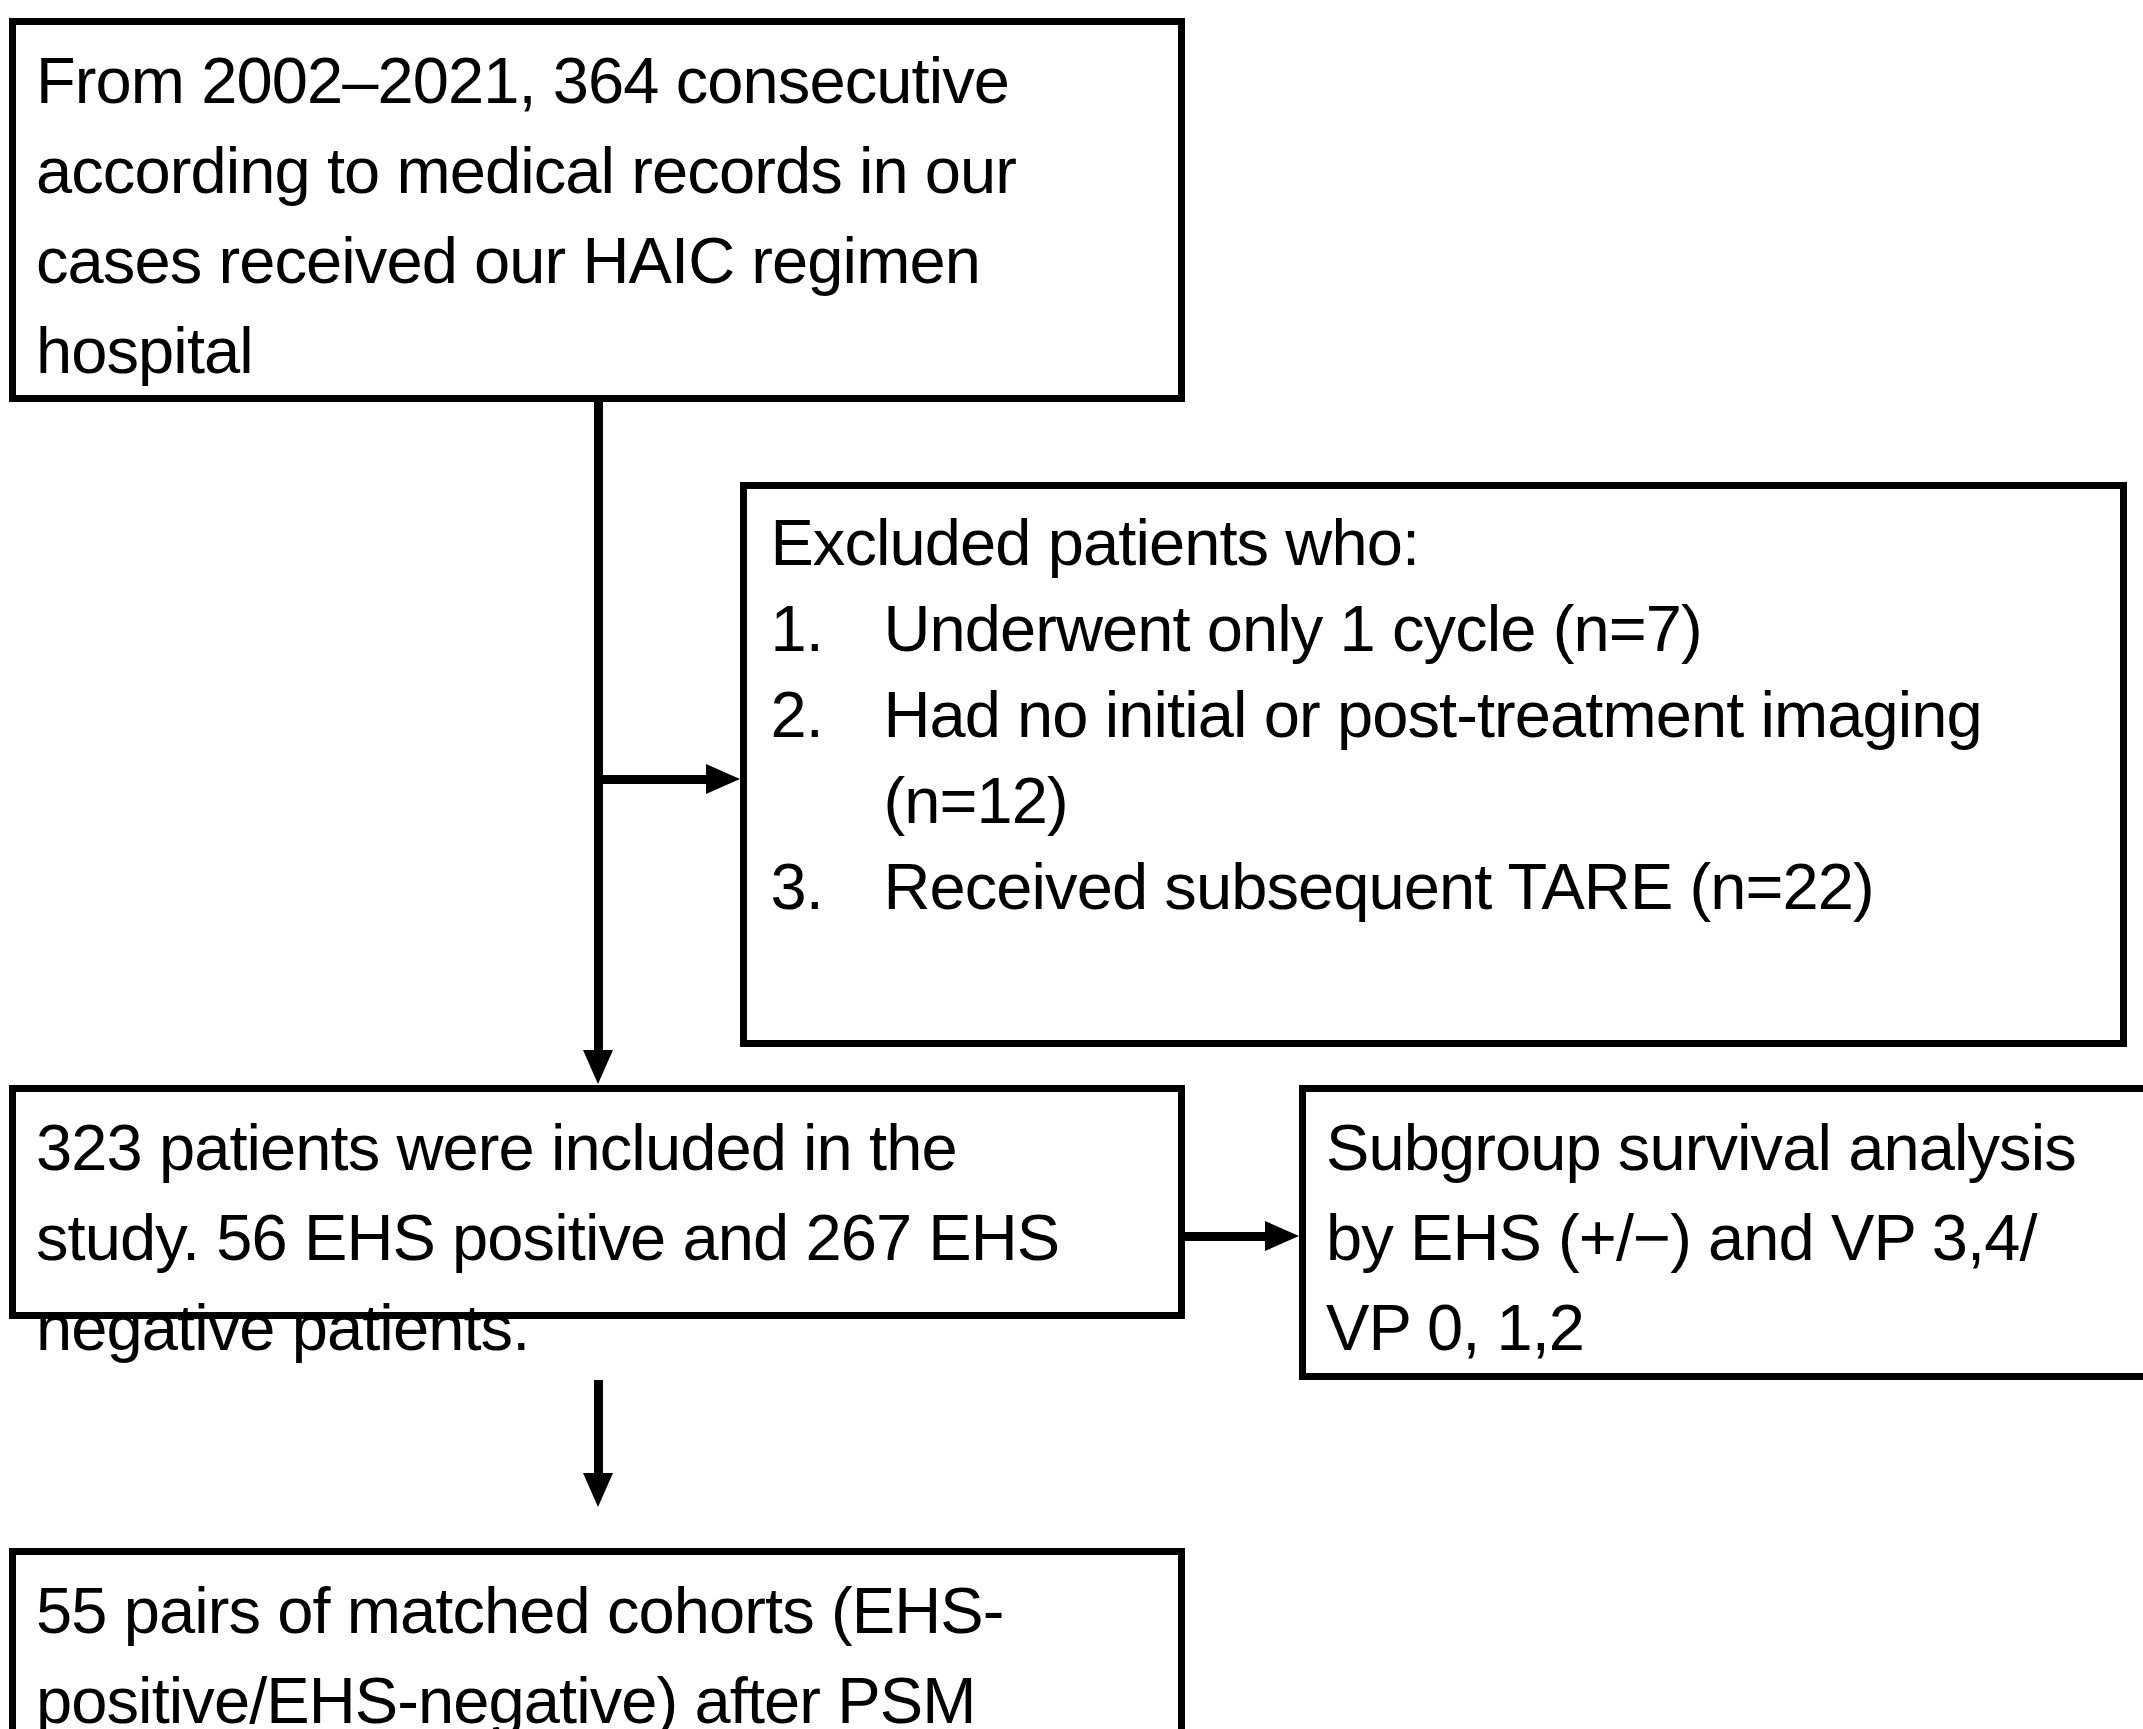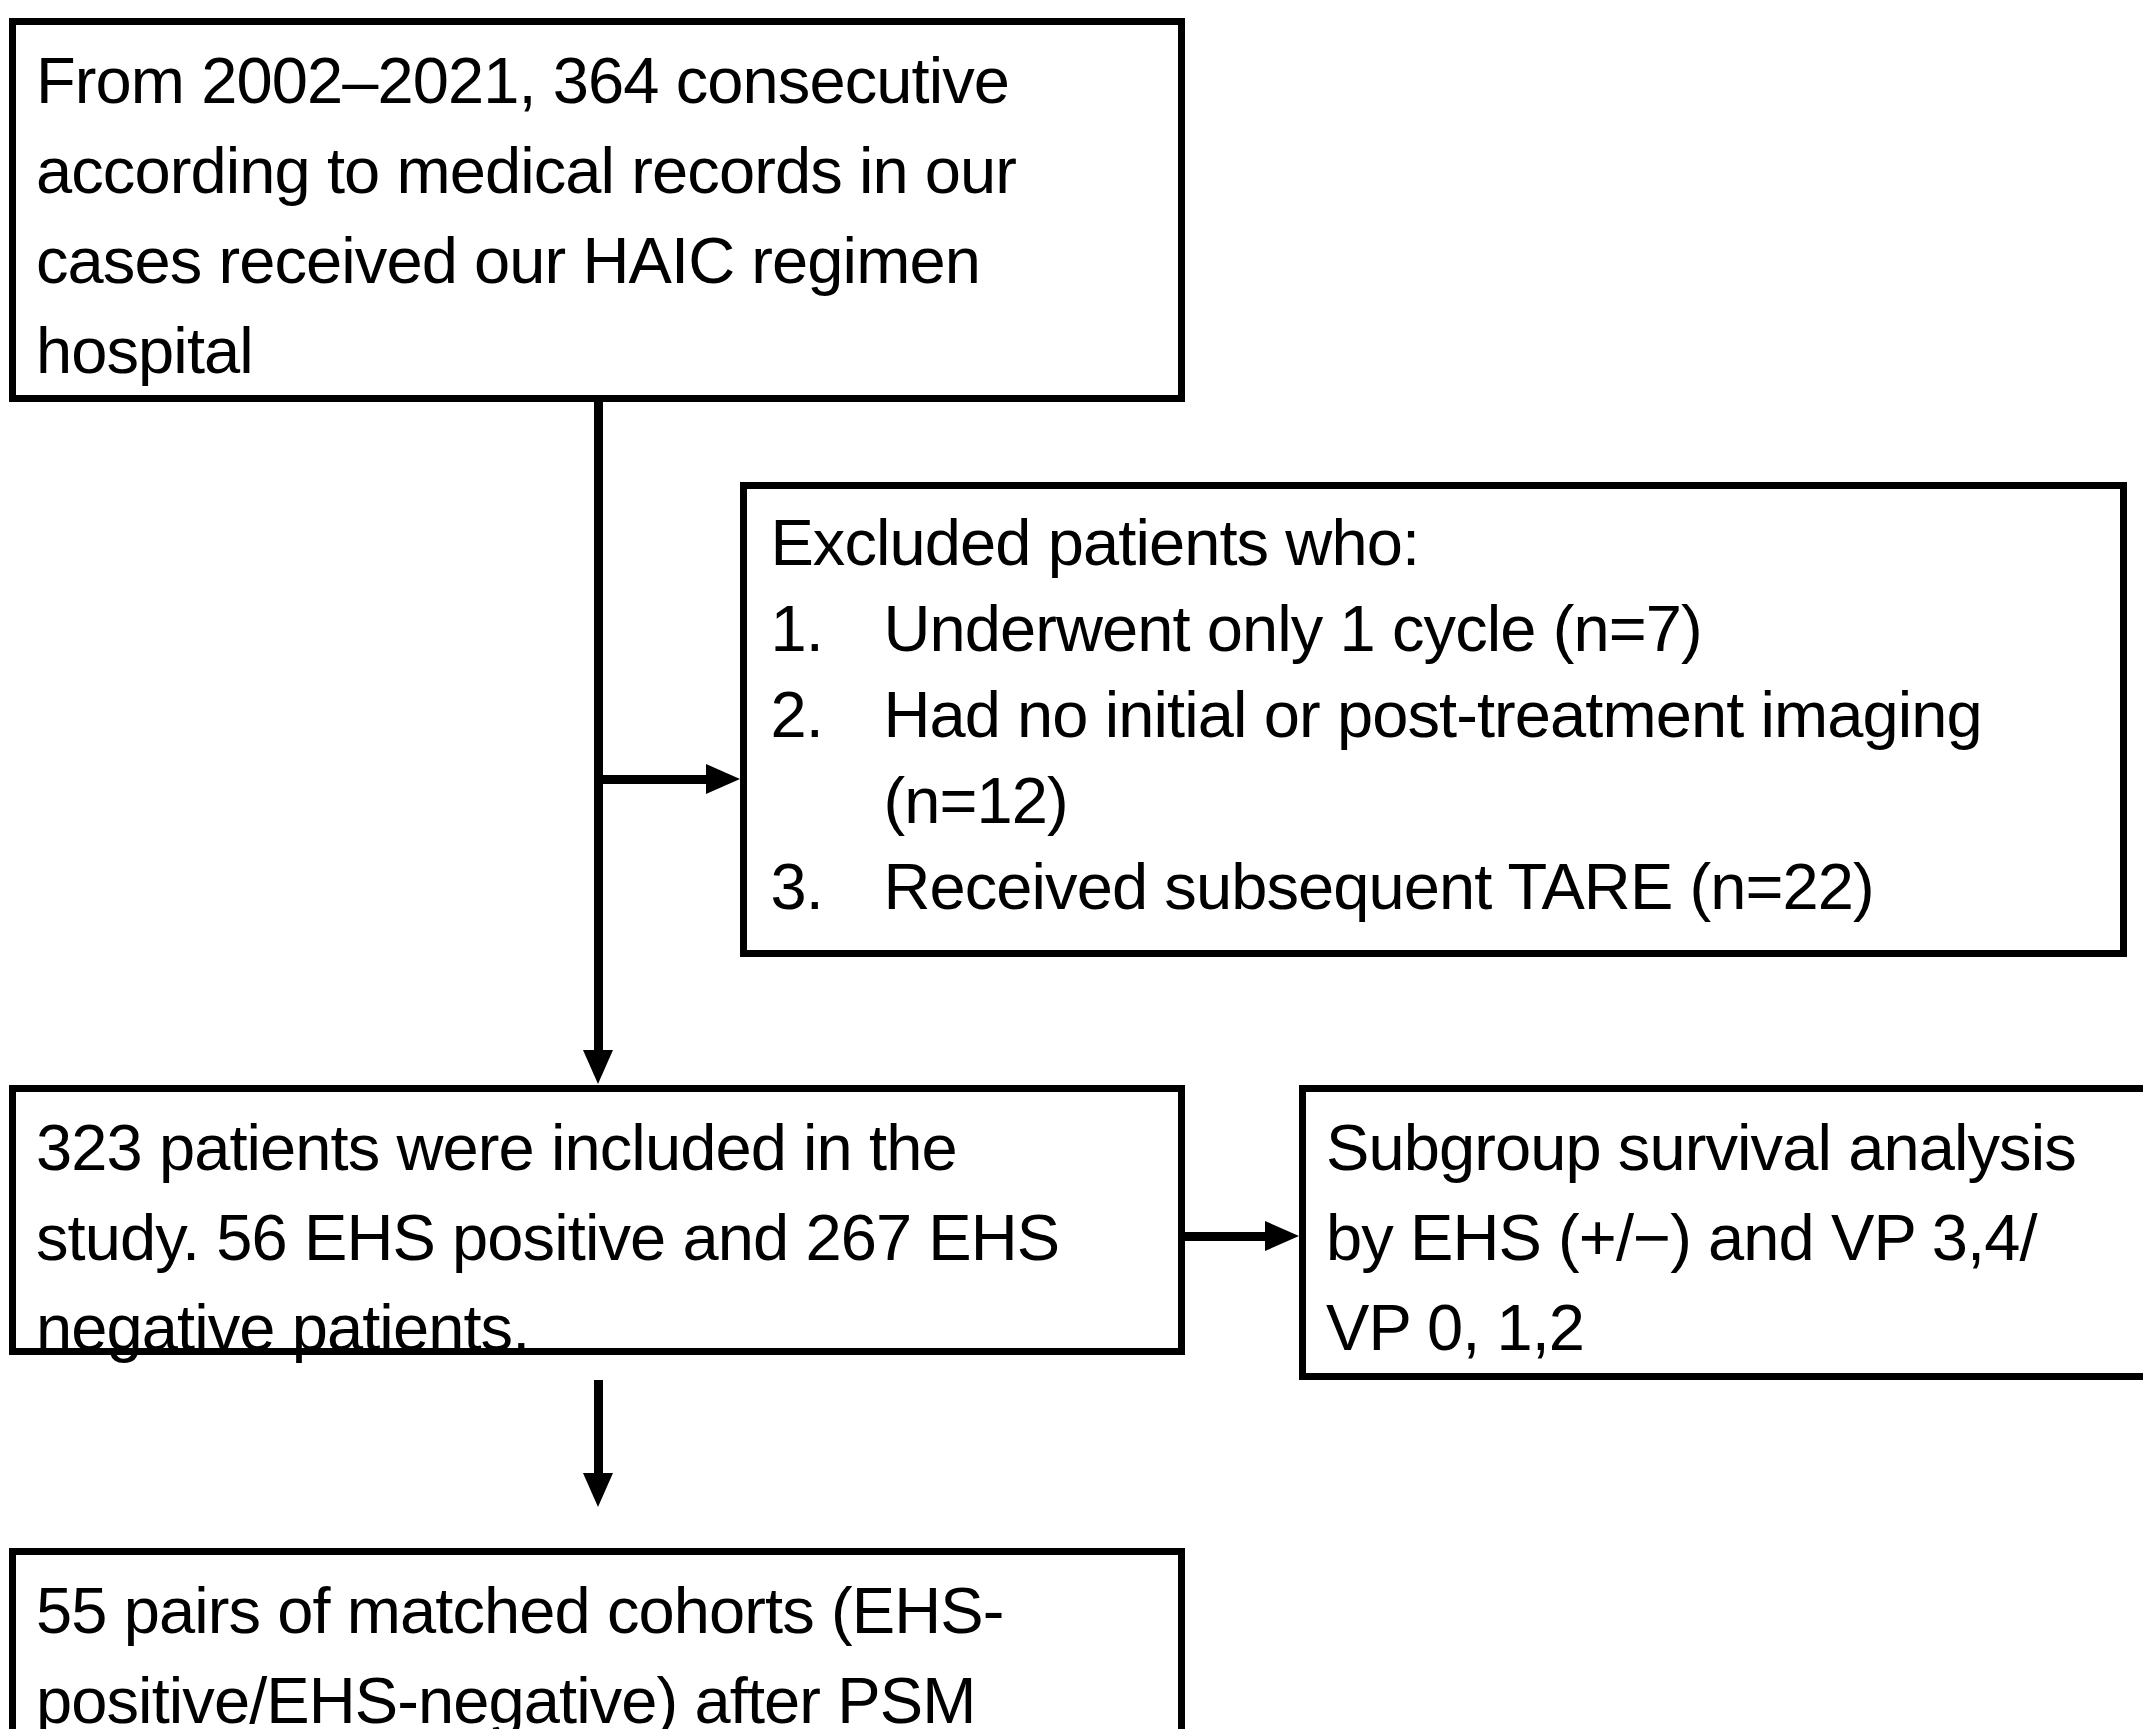--- a/index.html
+++ b/index.html
@@ -23,23 +23,23 @@
     position: absolute;
     box-sizing: border-box;
     border: 7.2px solid #000000;
     background: #ffffff;
   }
   .box .txt { padding: 10.8px 9px 0 20px; }
   .line { white-space: nowrap; }
 
   
   .box-source   { left: 9px;   top: 18px;   width: 1176px; height: 384px; }
-  .box-excluded { left: 740px;  top: 482px;  width: 1387px; height: 475px; line-height: 86px; }
+  .box-excluded { left: 740px;  top: 482px;  width: 1387px; height: 565px; line-height: 86px; }
   .box-excluded .txt { padding-left: 23.4px; }
-  .box-included { left: 9px;   top: 1085px; width: 1176px; height: 270px; }
+  .box-included { left: 9px;   top: 1085px; width: 1176px; height: 234px; }
   .box-subgroup { left: 1299px; top: 1085px; width: 992px;  height: 295px; }
   .box-matched  { left: 9px;   top: 1548px; width: 1176px; height: 188px; }
 
   
   .num  { display: inline-block; width: 113px; }
   .cont { padding-left: 113px; }
 
   
   .aline { position: absolute; background: #000000; }
   .ahead { position: absolute; width: 0; height: 0; }

